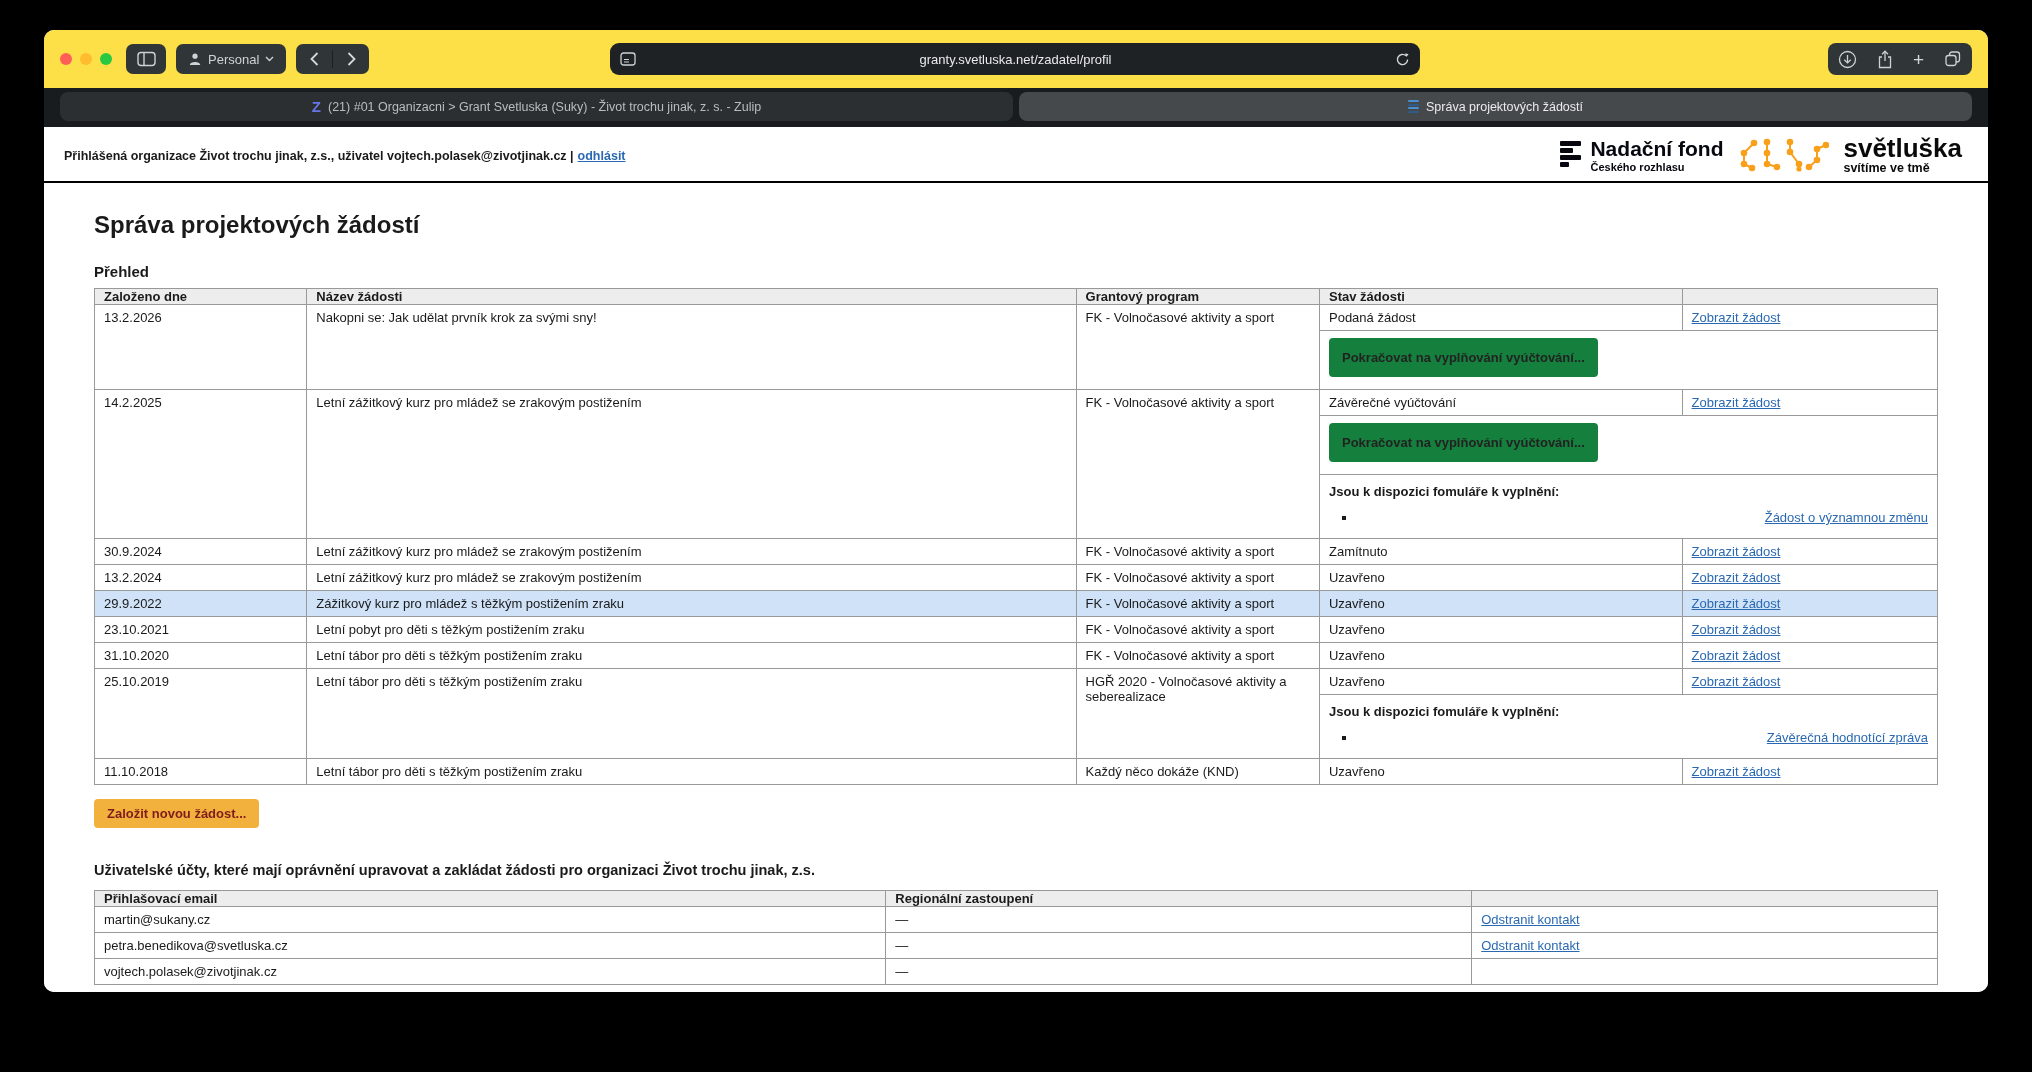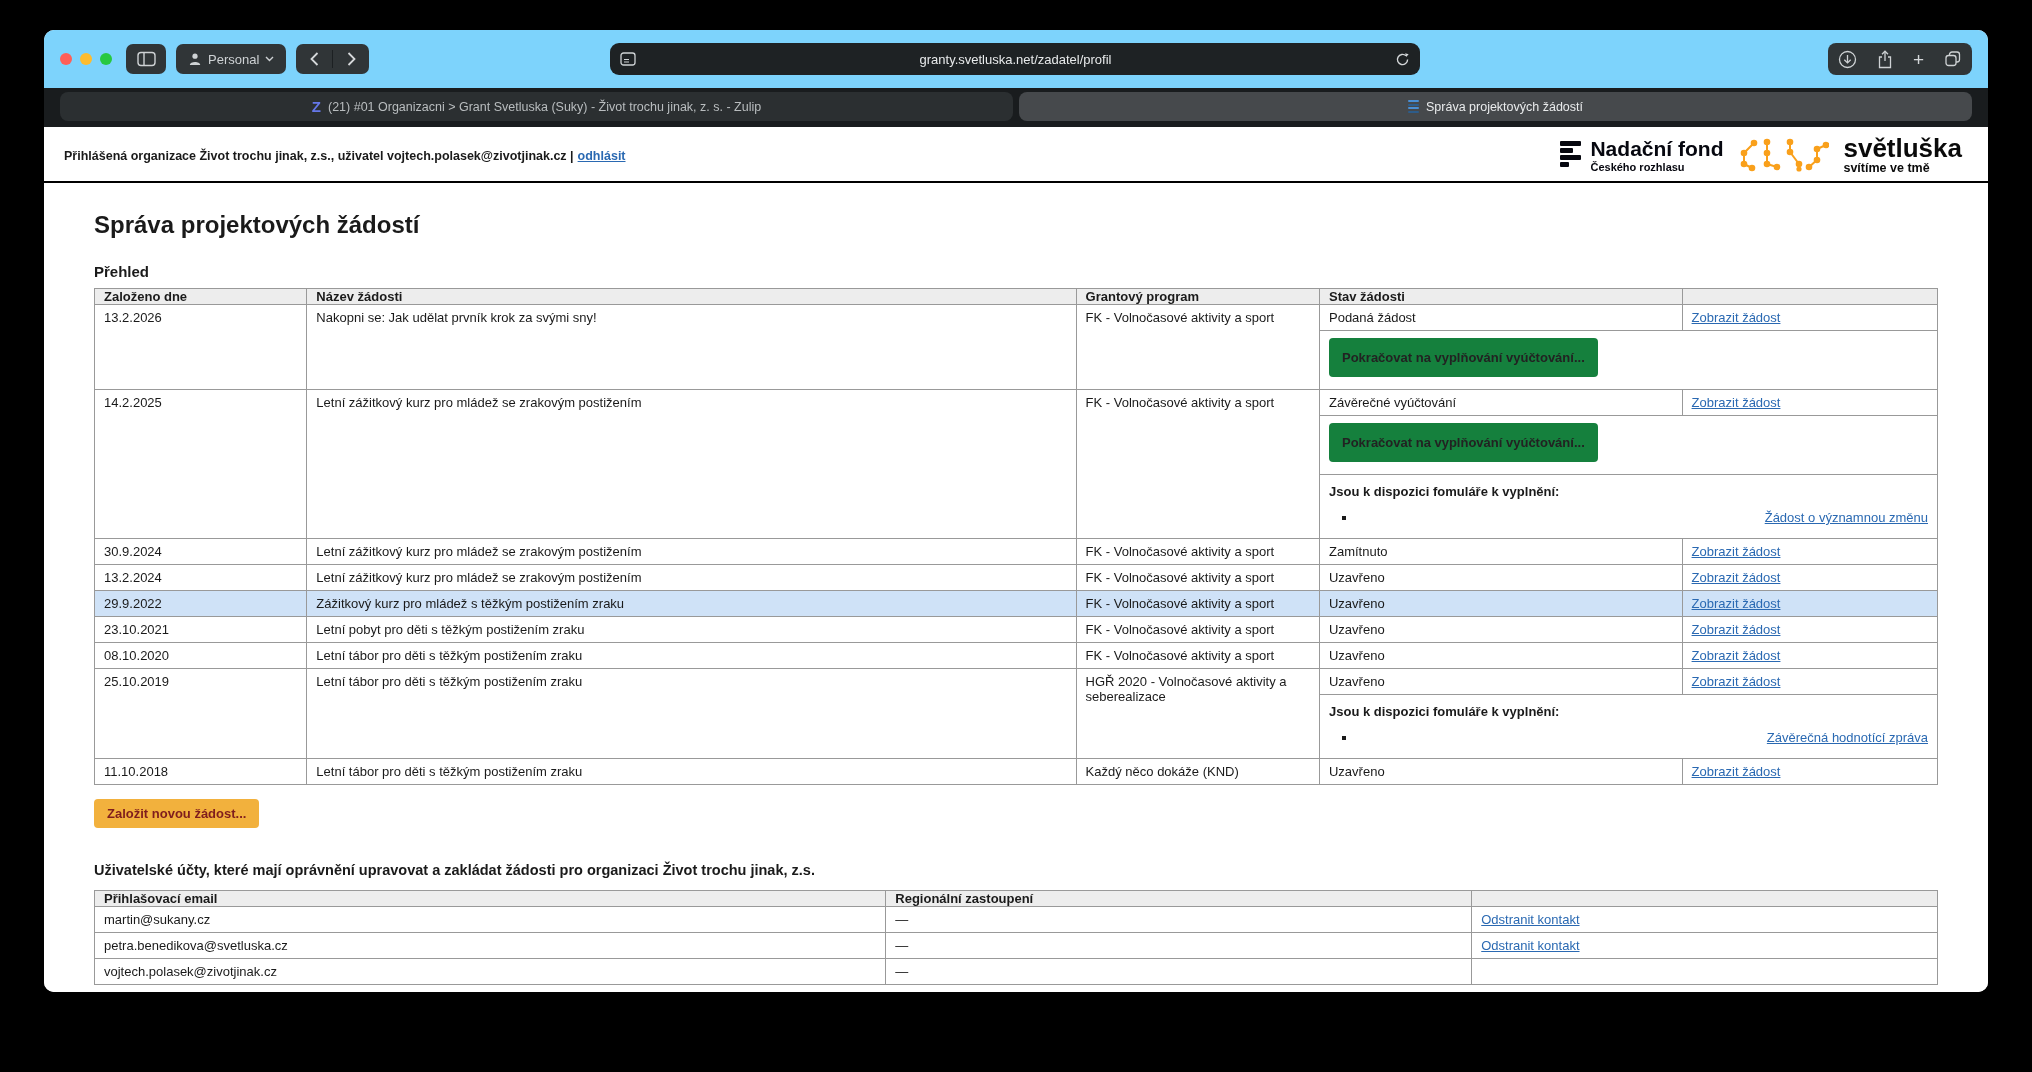--- a/index.html
+++ b/index.html
@@ -3,21 +3,21 @@
 <meta charset="utf-8">
 <style>
   * { box-sizing: border-box; margin: 0; padding: 0; }
   html, body { width: 2032px; height: 1072px; background: #000; overflow: hidden;
     font-family: "Liberation Sans", "DejaVu Sans", sans-serif; }
 
   .window { position: absolute; left: 44px; top: 30px; width: 1944px; height: 962px;
     border-radius: 10px; overflow: hidden; background: #fff; display: flex; flex-direction: column; }
 
   
-  .toolbar { height: 58px; flex: none; background: #7dd3fc; display: flex; align-items: center;
+  .toolbar { height: 58px; flex: none; background: #fde047; display: flex; align-items: center;
     padding: 0 16px; position: relative; }
   .traffic { display: flex; gap: 8px; margin-right: 14px; }
   .light { width: 12px; height: 12px; border-radius: 50%; }
   .tool-pill { background: #303537; border-radius: 7px; height: 30px; display: flex;
     align-items: center; color: #ced2d4; }
   .sidebar-btn { width: 40px; justify-content: center; margin-right: 10px; }
   .profile-pill { padding: 0 12px; gap: 6px; font-size: 13px; margin-right: 10px; }
   .nav-pill { margin-right: 10px; }
   .nav-btn { width: 36px; height: 30px; display: flex; align-items: center; justify-content: center; }
   .nav-sep { width: 1px; height: 18px; background: #1c2022; }
@@ -326,21 +326,21 @@
               <td><a href="#">Zobrazit žádost</a></td>
             </tr>
             <tr>
               <td>23.10.2021</td>
               <td>Letní pobyt pro děti s těžkým postižením zraku</td>
               <td>FK - Volnočasové aktivity a sport</td>
               <td>Uzavřeno</td>
               <td><a href="#">Zobrazit žádost</a></td>
             </tr>
             <tr>
-              <td>08.10.2020</td>
+              <td>31.10.2020</td>
               <td>Letní tábor pro děti s těžkým postižením zraku</td>
               <td>FK - Volnočasové aktivity a sport</td>
               <td>Uzavřeno</td>
               <td><a href="#">Zobrazit žádost</a></td>
             </tr>
             <tr>
               <td rowspan="2">25.10.2019</td>
               <td rowspan="2">Letní tábor pro děti s těžkým postižením zraku</td>
               <td rowspan="2">HGŘ 2020 - Volnočasové aktivity a seberealizace</td>
               <td>Uzavřeno</td>

